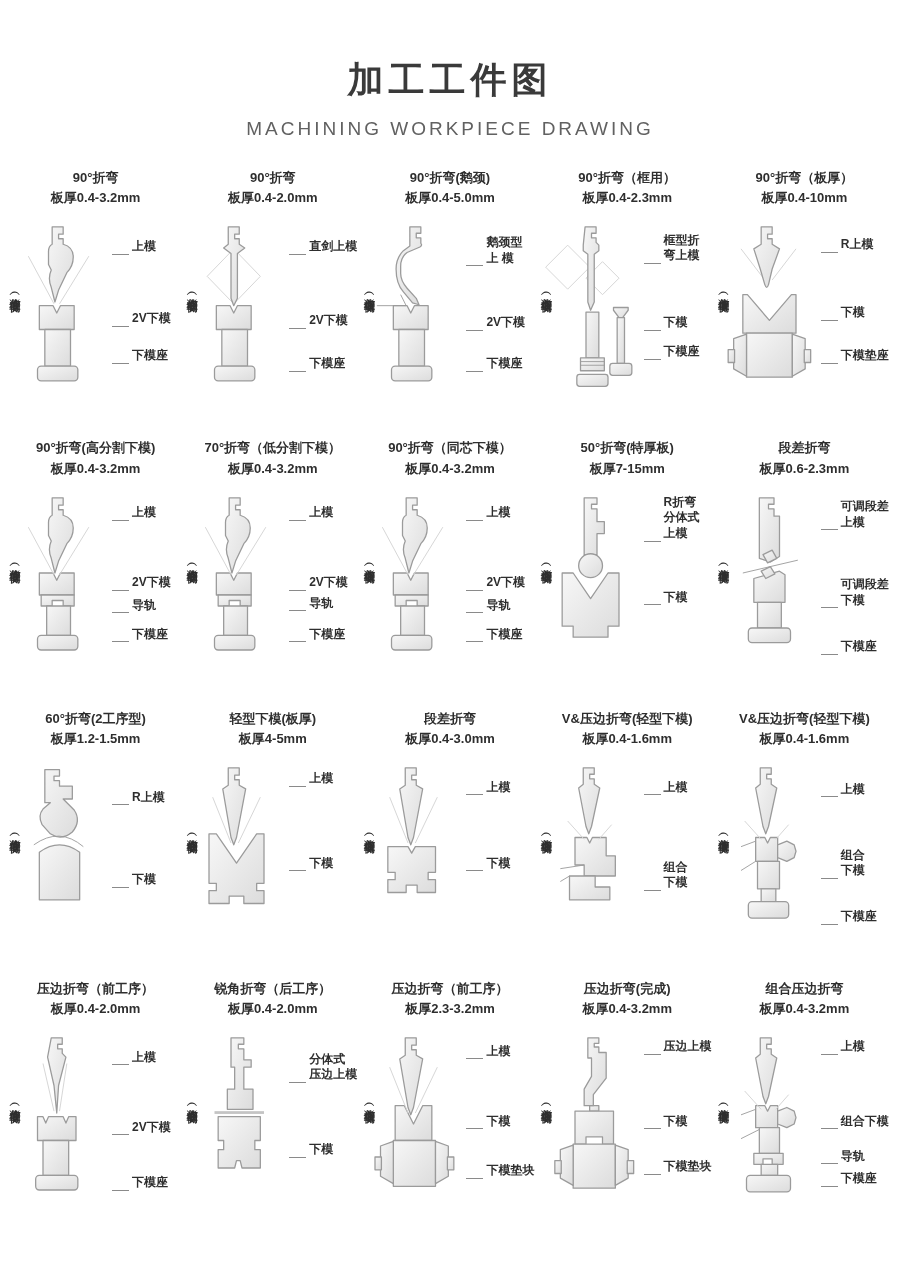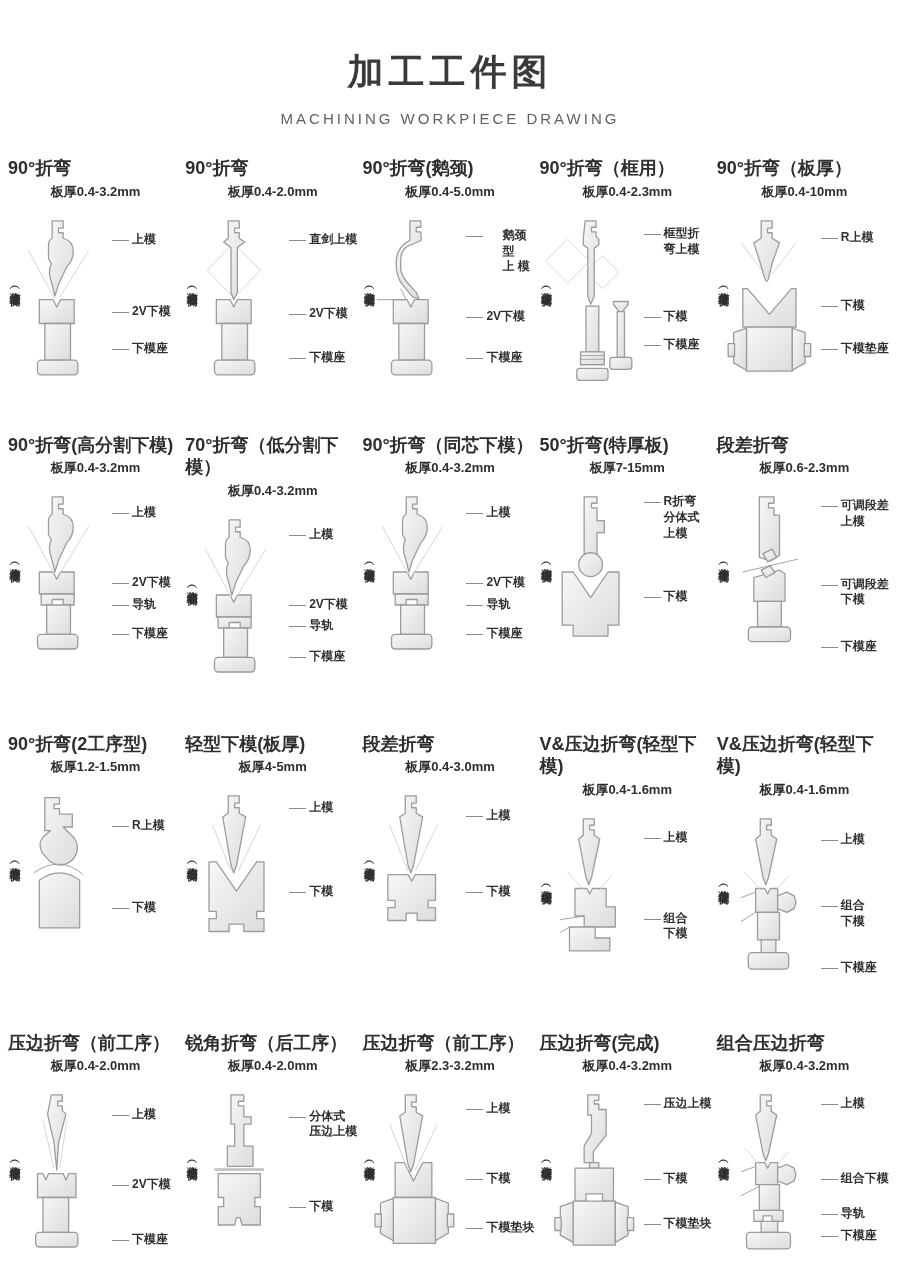--- a/index.html
+++ b/index.html
@@ -1,30 +1,30 @@
 <!DOCTYPE html>
 <html><head>
 <meta charset="utf-8">
 <style>
   html,body{margin:0;padding:0;}
   body{width:900px;height:1278px;background:#ffffff;overflow:hidden;
        font-family:"Liberation Sans","DejaVu Sans",sans-serif;color:#333;}
   .hdr{padding-top:44px;text-align:center;}
-  .hdr h1{margin:4px;font-size:36px;font-weight:bold;color:#3a3a3a;letter-spacing:5px;}
-  .hdr .sub{margin-top:13px;font-size:15px;color:#616161;letter-spacing:3px;}
+  .hdr h1{margin:12px;font-size:36px;font-weight:bold;color:#3a3a3a;letter-spacing:5px;}
+  .hdr .sub{margin-top:13px;font-size:19px;color:#616161;letter-spacing:3px;}
   .grid{display:grid;grid-template-columns:repeat(5,1fr);column-gap:2px;row-gap:22px;
         padding:0 8px;margin-top:30px;}
   .cell{position:relative;}
-  .ct{font-size:18px;font-weight:bold;color:#2e2e2e;line-height:1.25;}
+  .ct{font-size:13px;font-weight:bold;text-align:center;color:#2e2e2e;line-height:1.25;}
   .cs{font-size:13px;font-weight:bold;text-align:center;color:#2e2e2e;margin-top:3px;}
   .fig{position:relative;height:206px;margin-top:5px;}
   .fig svg{position:absolute;left:2px;top:0;width:110px;height:202px;}
   .side{position:absolute;left:1px;top:37%;writing-mode:vertical-rl;text-orientation:upright;
         font-size:11px;font-weight:bold;color:#2e2e2e;letter-spacing:1px;line-height:1;}
-  .lab{position:absolute;left:104px;display:flex;align-items:flex-start;}
+  .lab{position:absolute;left:104px;display:flex;align-items:flex-end;}
   .lead{width:17px;height:8px;border-bottom:1.5px solid #8a8a8a;margin-right:3px;flex:none;}
   .lt{font-size:12px;font-weight:bold;color:#2e2e2e;line-height:1.3;white-space:pre-line;}
   
   .s{fill:url(#gfill);stroke:#9b9b9b;stroke-width:1.4;stroke-linejoin:round;}
   .ln{fill:none;stroke:#9b9b9b;stroke-width:1;}
   .ln2{fill:#c4c4c4;stroke:none;}
   .ghost{fill:none;stroke:#d2d2d2;stroke-width:1;}
 </style>
 </head>
 <body>
@@ -101,21 +101,21 @@
     <div class="cs">板厚0.4-5.0mm</div>
     <div class="fig">
       <div class="side">（作业者侧）</div>
       <svg viewBox="0 0 120 200">
           <path class="s" d="M32 92 H47 L51 100 L55 92 H70 V118 H32 Z"></path>
           <rect class="s" x="38" y="118" width="28" height="40"></rect>
           <rect class="s" x="30" y="158" width="44" height="16" rx="4"></rect>
           <path class="s" d="M50 6 H62 V13 H57 V18 H62 V24 Q64 26 61 28 L47 34 Q40 39 40 49 V57 Q40 65 47 73 L57 84 L60 91 L53 89 L43 77 Q35 68 35 52 Q35 40 43 32 L50 27 Z"></path>
           <path class="ln" d="M14 92 H46 M46 92 L40 80"></path>
         </svg>
-    <div class="lab" style="top: 11%; gap: 16px;">
+    <div class="lab" style="top: 11%;">
           <span class="lead"></span>
           <span class="lt">鹅颈型
 上 模</span>
         </div>
         <div class="lab" style="top: 50%;">
           <span class="lead"></span>
           <span class="lt">2V下模</span>
         </div>
         <div class="lab" style="top: 70%;">
           <span class="lead"></span>
@@ -322,21 +322,21 @@
           <span class="lt">可调段差
 下模</span>
         </div>
         <div class="lab" style="top: 76%;">
           <span class="lead"></span>
           <span class="lt">下模座</span>
         </div>
       </div>
   </div>
     <div class="cell">
-    <div class="ct">90°折弯(2工序型)</div>
+    <div class="ct">60°折弯(2工序型)</div>
     <div class="cs">板厚1.2-1.5mm</div>
     <div class="fig">
       <div class="side">（作业者侧）</div>
       <svg viewBox="0 0 120 200">
           <path class="s" d="M32 98 Q54 82 76 98 V150 H32 Z"></path>
           <path class="s" d="M38 8 H54 V15 H48 V20 H54 V26 H68 V40 H58 L70 52 Q78 64 68 76 Q56 86 44 78 L35 68 Q30 58 36 51 L44 44 H38 Z"></path>
           <path class="ln" d="M26 90 Q54 70 80 92"></path>
         </svg>
     <div class="lab" style="top: 18%;">
           <span class="lead"></span>

